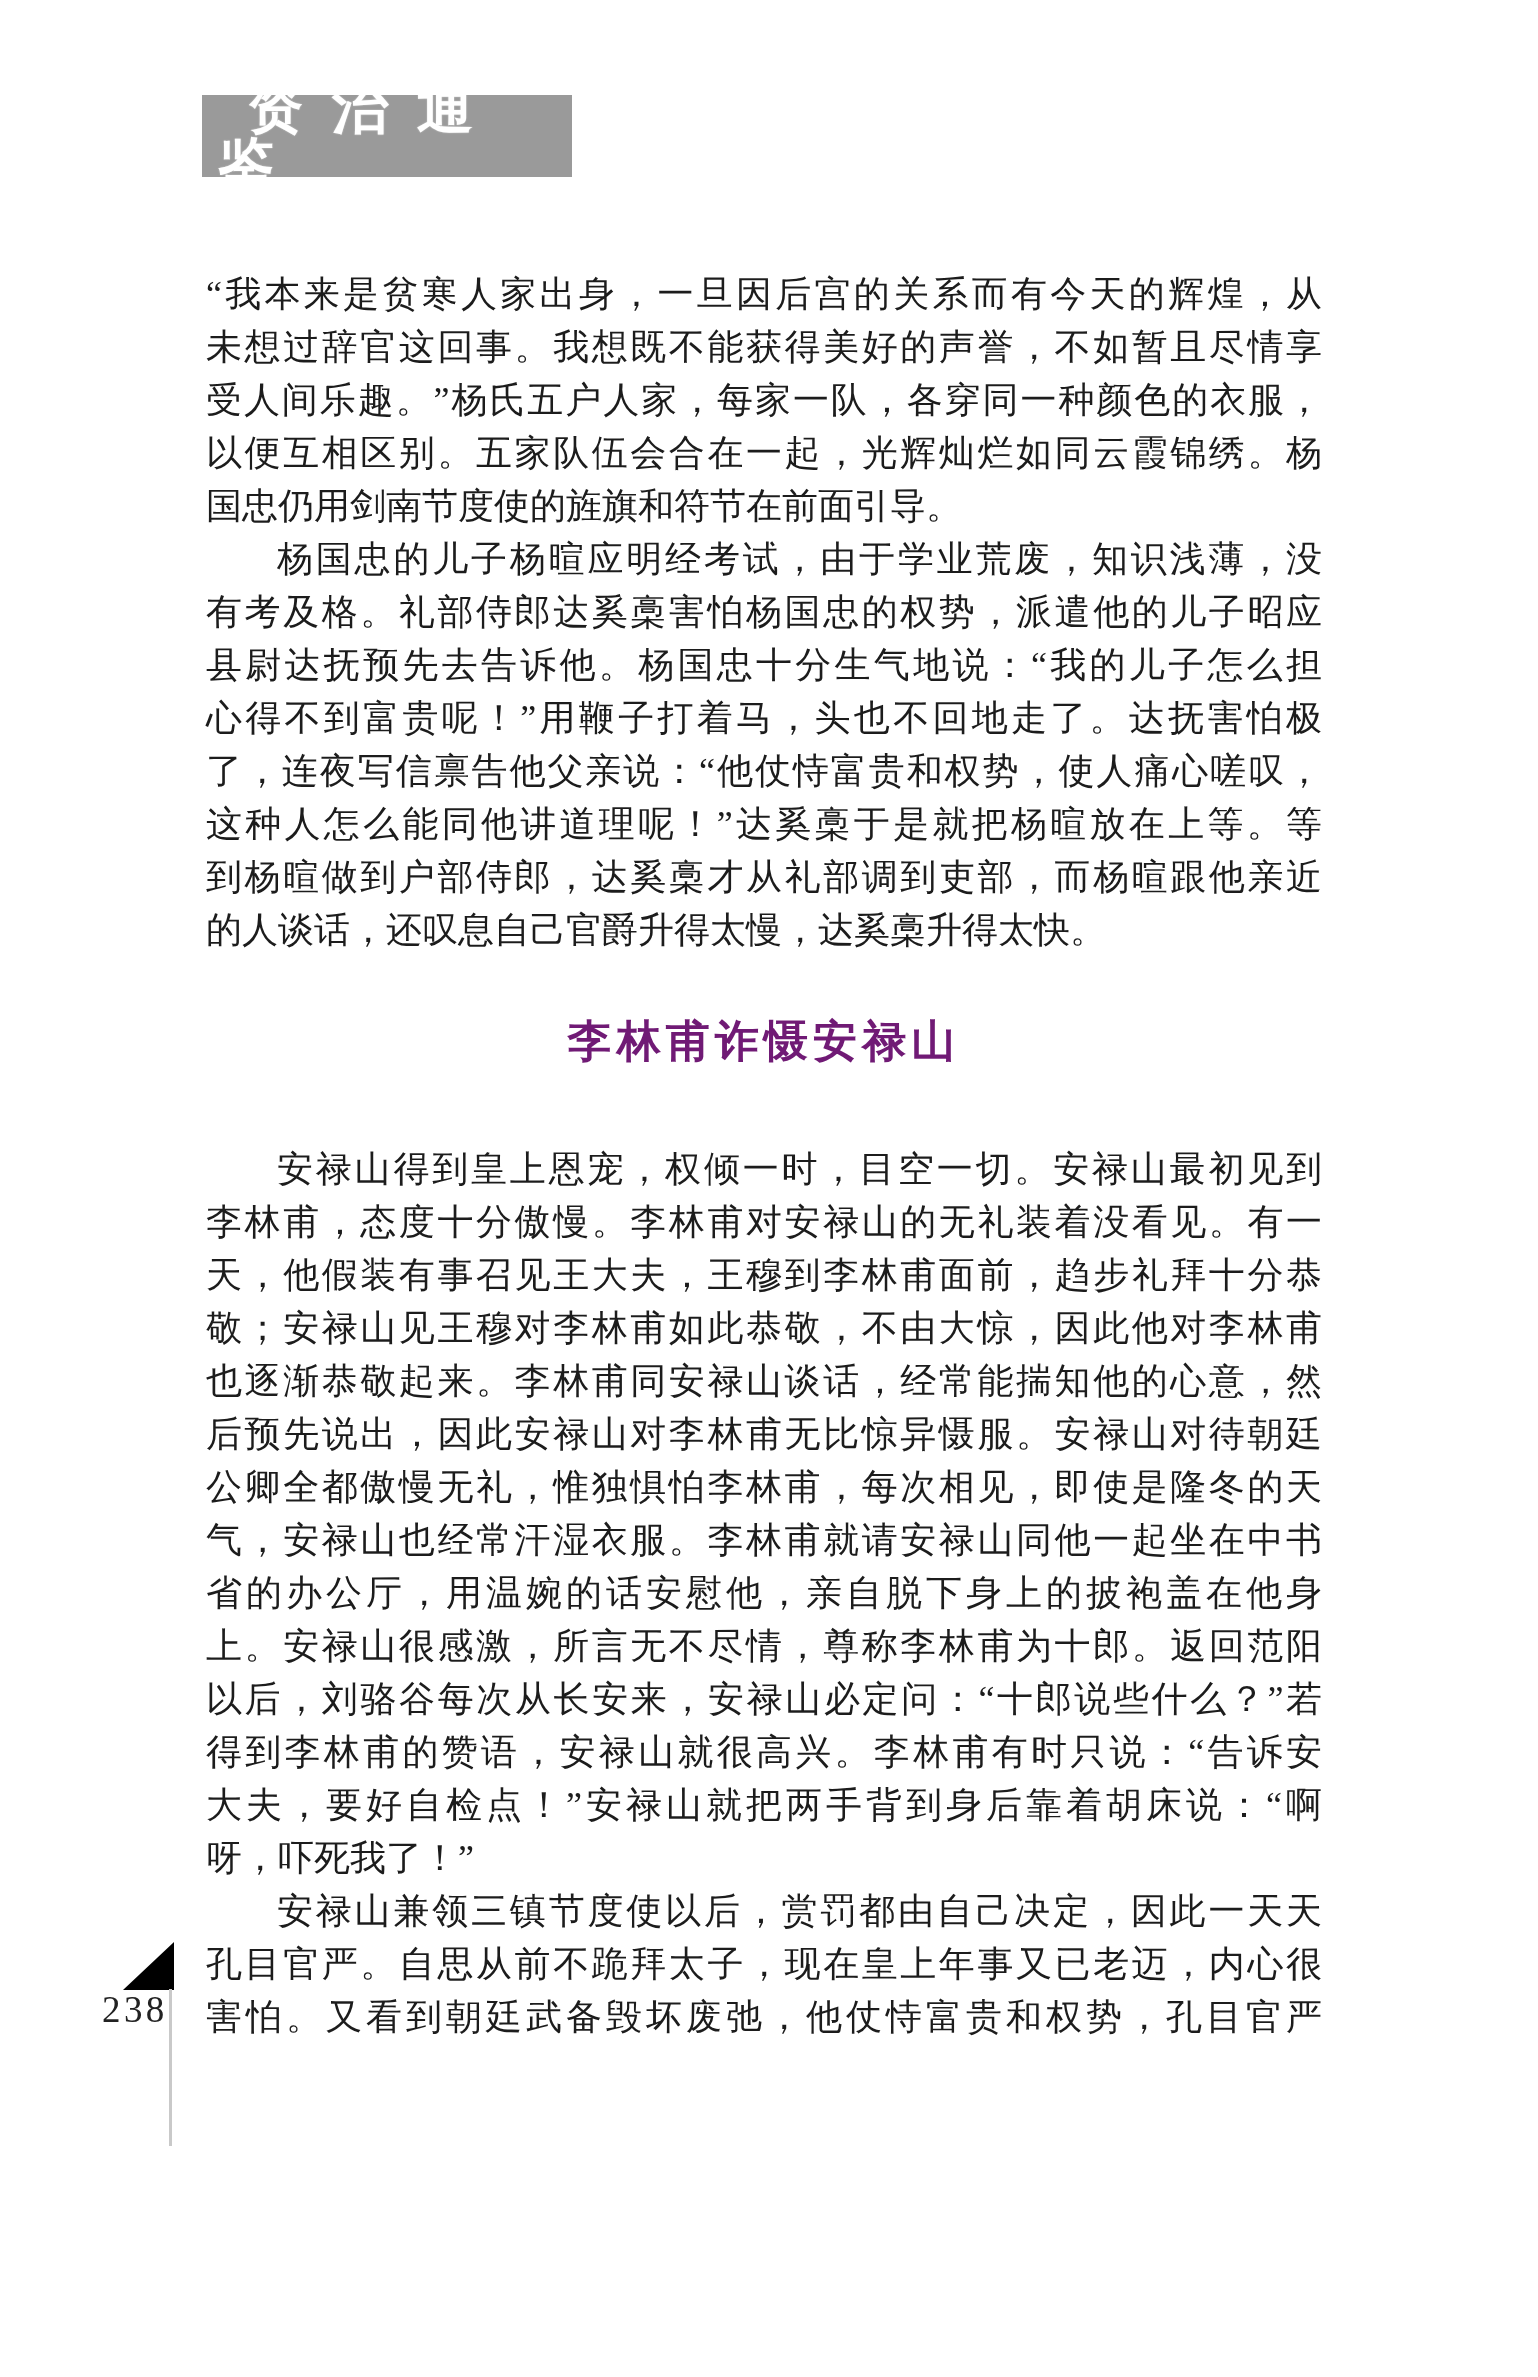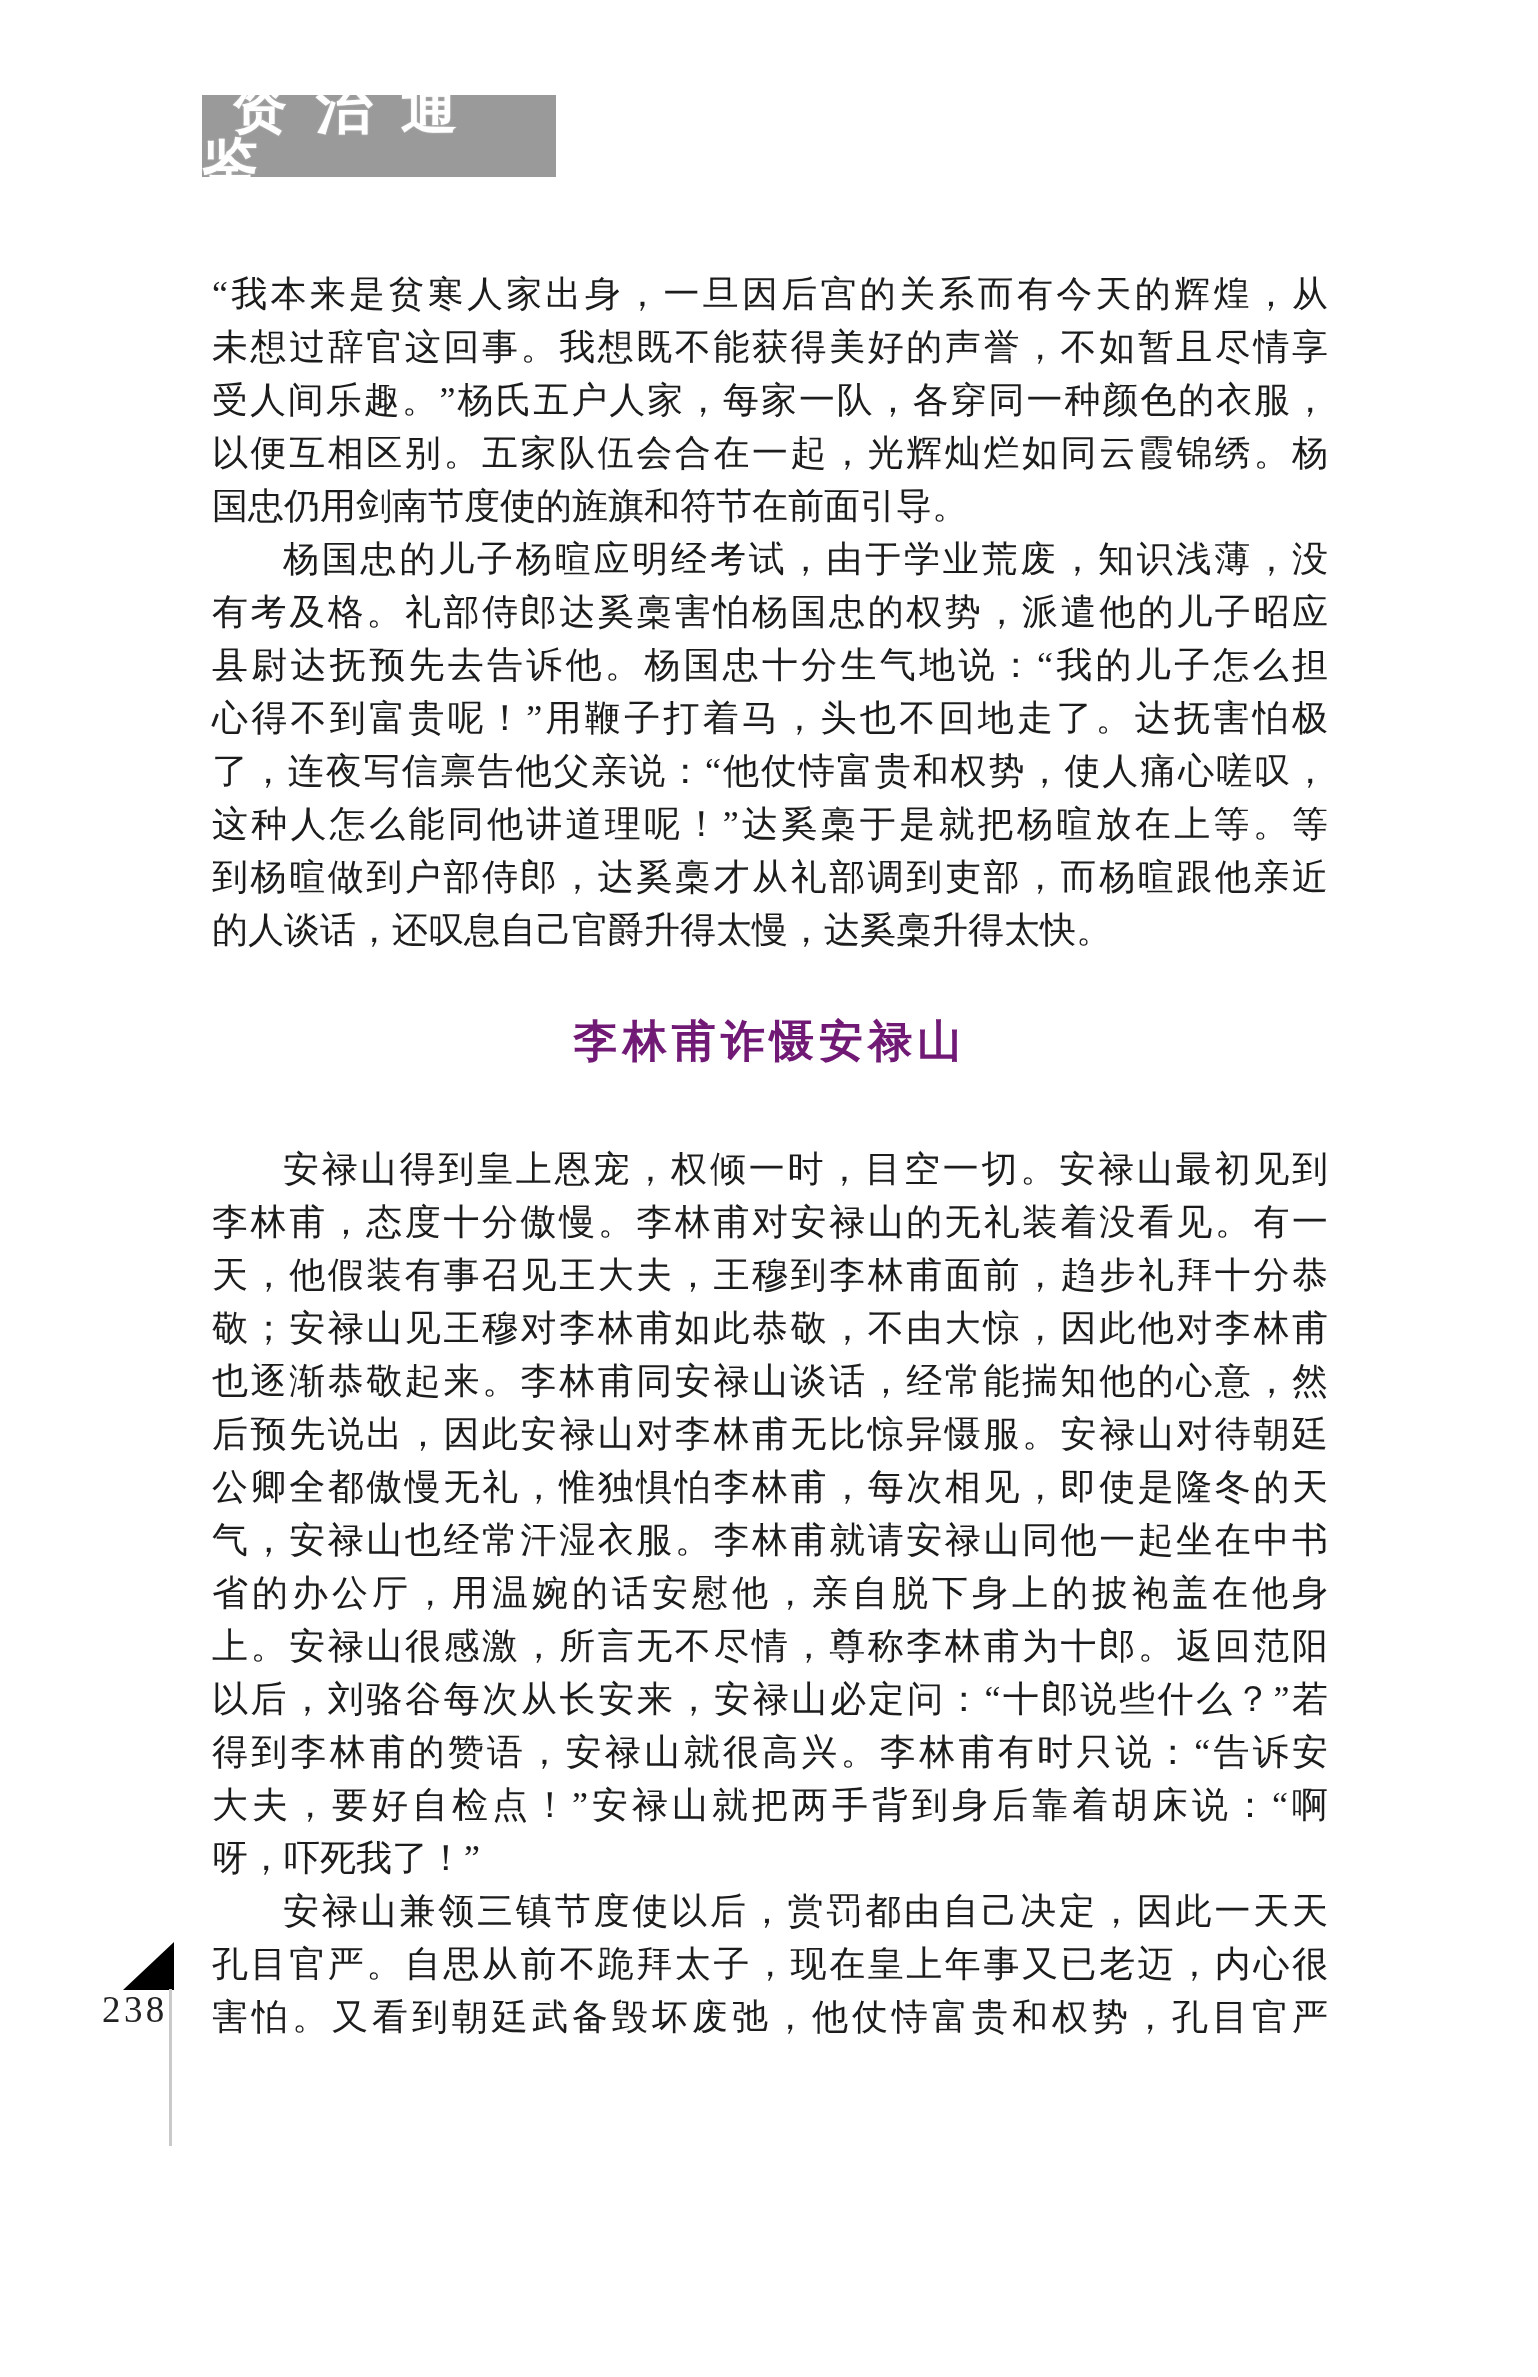--- a/index.html
+++ b/index.html
@@ -11,31 +11,31 @@
   .page{
     position:relative; width:1538px; height:2377px;
     background:#ffffff; margin:0 auto; overflow:hidden;
     font-family:"Liberation Serif","DejaVu Serif",serif;
     color:var(--ink);
   }
   
   .banner{
     position:absolute; left:202px; top:95px; width:354px; height:82px;
     background:var(--banner-bg);
-    display:flex; align-items:center; justify-content:center;
+    display:flex; align-items:center; justify-content:center;padding-left:16px;
   }
   .banner span{
     font-family:"Liberation Sans","DejaVu Sans",sans-serif;
     font-weight:bold; font-size:56px; color:var(--banner-text);
     letter-spacing:29px; text-indent:29px; line-height:1;
     text-shadow:0 0 1.7px rgba(255,255,255,.6);
   }
   
   .body-text{
-    position:absolute; left:212px; top:268px; width:1116px;
+    position:absolute; left:206px; top:268px; width:1116px;
     font-size:36px; line-height:53px;
   }
   .para{margin:0;}
   .line{
     display:block; white-space:nowrap; height:53px;
     word-break:break-all;
   }
   .line.full{
     white-space:normal;
     text-align:justify; text-align-last:justify;

